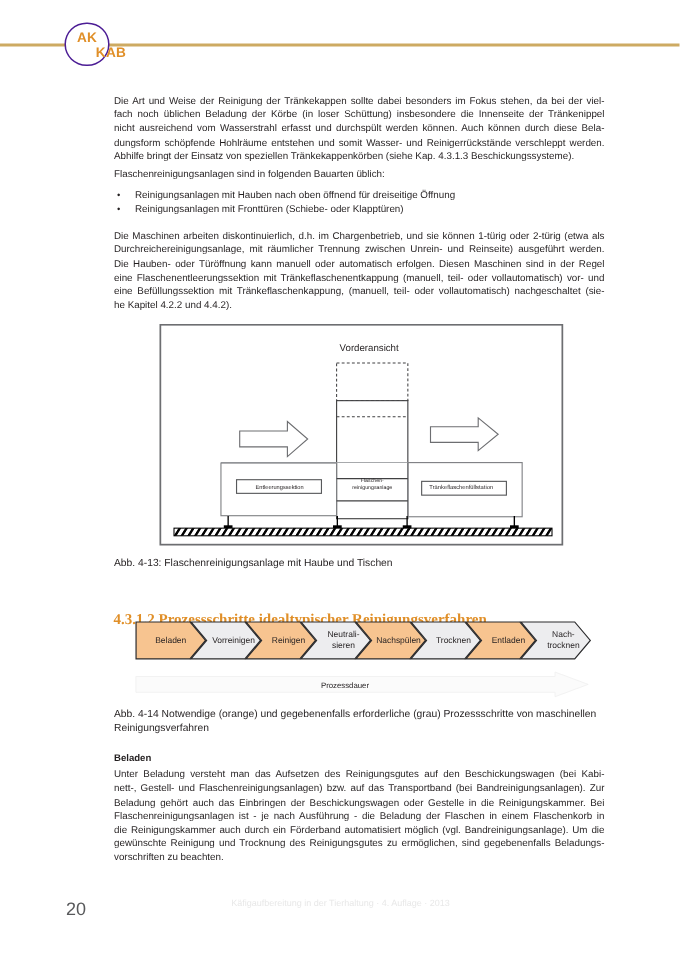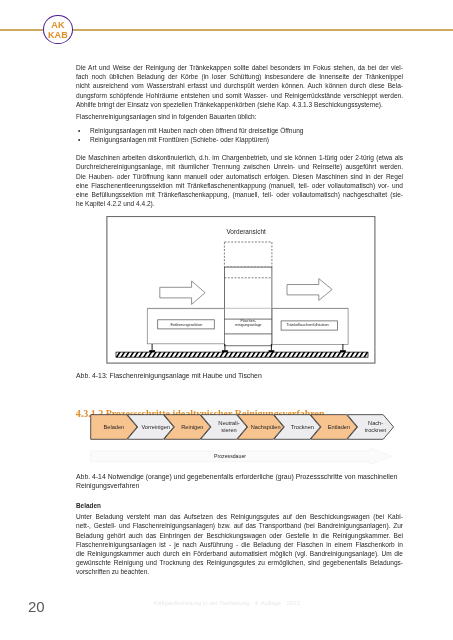--- a/index.html
+++ b/index.html
@@ -8,36 +8,36 @@
        -webkit-font-smoothing:antialiased;}
   .page{position:relative;width:453px;height:640px;background:#fff;}
 
   
   .hdr-rule{position:absolute;left:0;top:29px;width:453px;height:1.6px;background:#cdaa62;}
   .logo{position:absolute;left:43.3px;top:15.2px;width:29.4px;height:28.4px;border-radius:50%;
         border:1px solid #4c1d95;background:#ffffff;box-sizing:border-box;}
   .logo span{position:absolute;left:0;width:100%;text-align:center;color:#e08f28;
              font-weight:700;font-size:9.1px;letter-spacing:0.15px;line-height:1;}
   .logo .l1{top:4.6px;}
-  .logo .l2{top:15.1px;}
+  .logo .l2{top:15.1px;padding-left:16px;}
 
   
   .tline{position:absolute;left:76px;width:327px;font-size:6.55px;height:9px;line-height:9px;
          text-align:justify;text-align-last:justify;white-space:nowrap;color:#231f20;}
   .tline.nb{text-align:left;text-align-last:left;}
   .bdot{position:absolute;left:86px;font-size:6.4px;line-height:9px;height:9px;}
 
   h2.sec{position:absolute;left:75.7px;top:408px;width:340px;font-family:"Liberation Serif",serif;
          font-weight:700;color:#e08f28;font-size:10px;line-height:11px;margin:0;white-space:nowrap;}
 
   .cap{position:absolute;left:76px;font-size:6.87px;line-height:9px;color:#231f20;white-space:nowrap;}
   .belh{position:absolute;left:76px;font-size:6.4px;font-weight:700;line-height:9px;color:#231f20;}
 
   
-  .f-num{position:absolute;left:28px;top:601.5px;font-size:15px;line-height:9.2px;color:#58595b;}
+  .f-num{position:absolute;left:44px;top:601.5px;font-size:12px;line-height:9.2px;color:#58595b;}
   .f-txt{position:absolute;left:154.1px;top:600.2px;font-size:6px;line-height:7px;color:#e8e8e8;white-space:nowrap;}
 
   svg{display:block;}
   .fig1wrap{position:absolute;left:105px;top:216px;}
   .fig2wrap{position:absolute;left:70px;top:413px;}
 </style>
 </head>
 <body>
 
 <div class="page">

